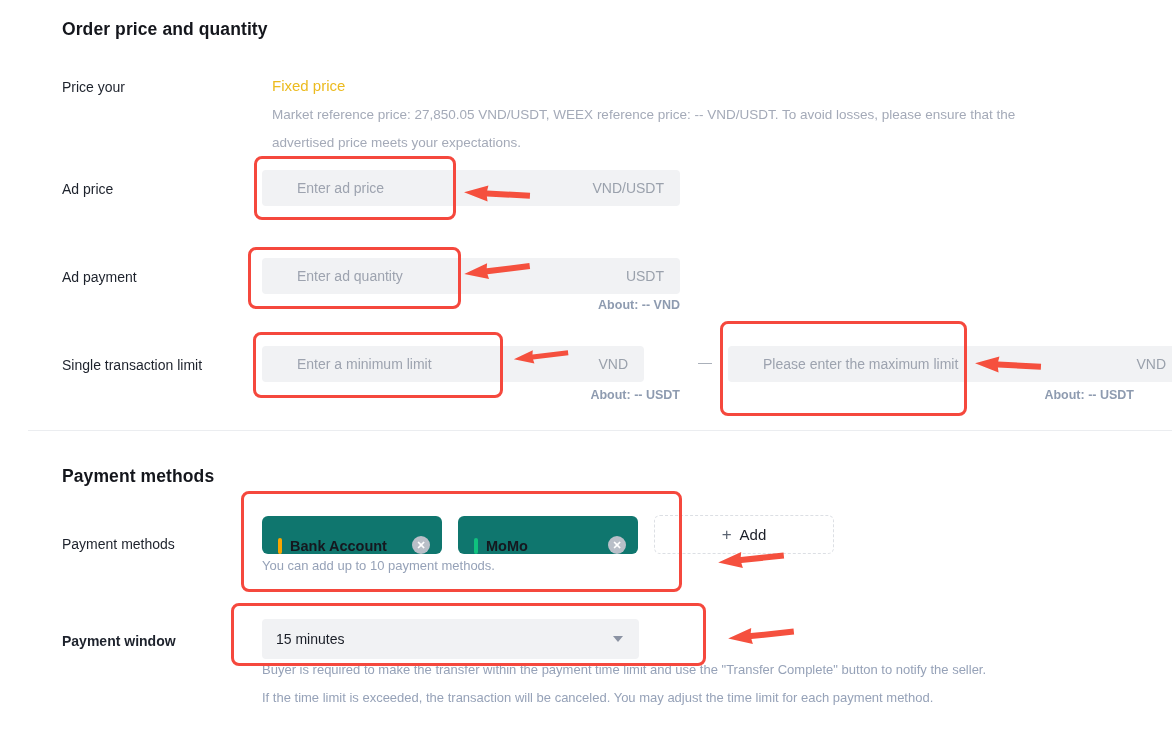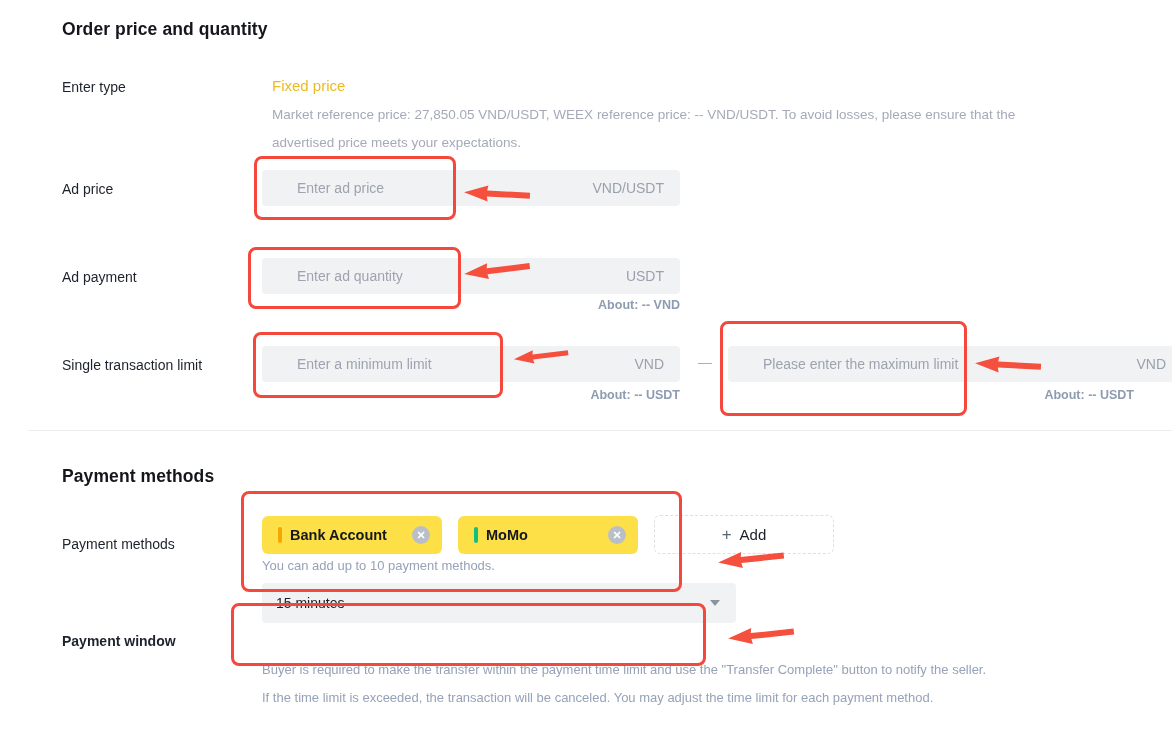--- a/index.html
+++ b/index.html
@@ -18,21 +18,21 @@
            background:#f1f2f4; border-radius:4px; height:36px; padding:0 16px 0 12px; }
   .field input { flex:1; border:none; outline:none; background:transparent; font-size:14px;
                  font-family:"Liberation Sans", sans-serif; color:#1c2028; min-width:0;margin-left:23px; }
   .field input::placeholder { color:#9da3af; opacity:1; }
   .unit { font-size:14px; color:#9aa1ac; margin-left:10px; white-space:nowrap; }
   .about { position:absolute; font-size:12.5px; font-weight:600; color:#8e9bb0; text-align:right; }
   .dash-sep { position:absolute; color:#aab0ba; font-size:14px; text-align:center; }
 
   .divider { position:absolute; height:1px; background:#ebedf0; }
 
-  .chip { position:absolute; display:flex; align-items:center; background:#fde047; border-radius:6px;
+  .chip { position:absolute; display:flex; align-items:flex-end; background:#0f766e; border-radius:6px;
           height:38px; padding:0 12px 0 16px; width:180px; }
   .chip-bar { width:4px; height:16px; border-radius:2px; margin-right:8px; flex:none; }
   .chip-name { font-size:14.5px; font-weight:600; color:#15181f; flex:1; }
   .chip-close { width:18px; height:18px; border-radius:50%; background:#b9bfc8; color:#fff;
                 display:flex; align-items:center; justify-content:center; font-size:11px; font-weight:700;
                 cursor:pointer; flex:none; }
 
   .add-btn { position:absolute; display:flex; align-items:center; justify-content:center; gap:8px;
              border:1px dashed #dcdfe4; border-radius:6px; background:#fff; cursor:pointer; }
   .add-plus { font-size:17px; color:#5b6472; font-weight:400; }
@@ -47,39 +47,39 @@
   .anno-box { position:absolute; border:3px solid #f5483d; border-radius:8px; pointer-events:none; }
   .anno-arrow { position:absolute; pointer-events:none; }
 </style>
 </head>
 <body>
 
 <div class="canvas">
 
   <div class="section-title" style="left:62px; top:19px;">Order price and quantity</div>
 
-  <div class="row-label" style="left:62px; top:79px;">Enter type</div>
+  <div class="row-label" style="left:62px; top:79px;">Price your</div>
   <div class="gold" style="left: 272px; top: 77px; color: rgb(236, 187, 31);">Fixed price</div>
   <div class="hint" style="left:272px; top:101px; width:806px;">Market reference price: 27,850.05 VND/USDT, WEEX reference price: -- VND/USDT. To avoid losses, please ensure that the advertised price meets your expectations.</div>
 
   <div class="row-label" style="left:62px; top:181px;">Ad price</div>
   <div class="field" style="left:262px; top:170px; width:418px;">
     <input type="text" placeholder="Enter ad price" style="">
     <span class="unit">VND/USDT</span>
   </div>
 
   <div class="row-label" style="left:62px; top:269px;">Ad payment</div>
   <div class="field" style="left:262px; top:258px; width:418px;">
     <input type="text" placeholder="Enter ad quantity" style="">
     <span class="unit">USDT</span>
   </div>
   <div class="about" style="left:262px; top:298px; width:418px;">About: -- VND</div>
 
   <div class="row-label" style="left:62px; top:357px;">Single transaction limit</div>
-  <div class="field" style="left:262px; top:346px; width:418px;">
+  <div class="field" style="left:262px; top:346px; width:382px;">
     <input type="text" placeholder="Enter a minimum limit" style="">
     <span class="unit">VND</span>
   </div>
   <div class="about" style="left:262px; top:388px; width:418px;">About: -- USDT</div>
   <div class="dash-sep" style="left:682px; top:354px; width:46px;">—</div>
   <div class="field" style="left:728px; top:346px; width:454px;">
     <input type="text" placeholder="Please enter the maximum limit" style="">
     <span class="unit">VND</span>
   </div>
   <div class="about" style="left:728px; top:388px; width:406px;">About: -- USDT</div>
@@ -102,21 +102,21 @@
   </div>
 
   <div class="add-btn" style="left:654px; top:515px; width:180px; height:39px;">
     <span class="add-plus">+</span>
     <span class="add-label">Add</span>
   </div>
 
   <div class="hint-sm" style="left:262px; top:558px;">You can add up to 10 payment methods.</div>
 
   <div class="row-label" style="left:62px; top:633px;font-weight:bold;">Payment window</div>
-  <div class="dropdown" style="left:262px; top:583px; width:474px;">
+  <div class="dropdown" style="left:262px; top:619px; width:377px;">
     <span class="dropdown-value">15 minutes</span>
     <span class="caret-down"></span>
   </div>
   <div class="hint-sm" style="left:262px; top:662px; width:780px;">Buyer is required to make the transfer within the payment time limit and use the "Transfer Complete" button to notify the seller.</div>
   <div class="hint-sm" style="left:262px; top:690px; width:780px;">If the time limit is exceeded, the transaction will be canceled. You may adjust the time limit for each payment method.</div>
 
   <div class="anno-box" style="left:254px; top:156px; width:202px; height:64px;"></div>
   <div class="anno-box" style="left:248px; top:247px; width:213px; height:62px;"></div>
   <div class="anno-box" style="left:253px; top:332px; width:250px; height:66px;"></div>
   <div class="anno-box" style="left:720px; top:321px; width:247px; height:95px;"></div>

